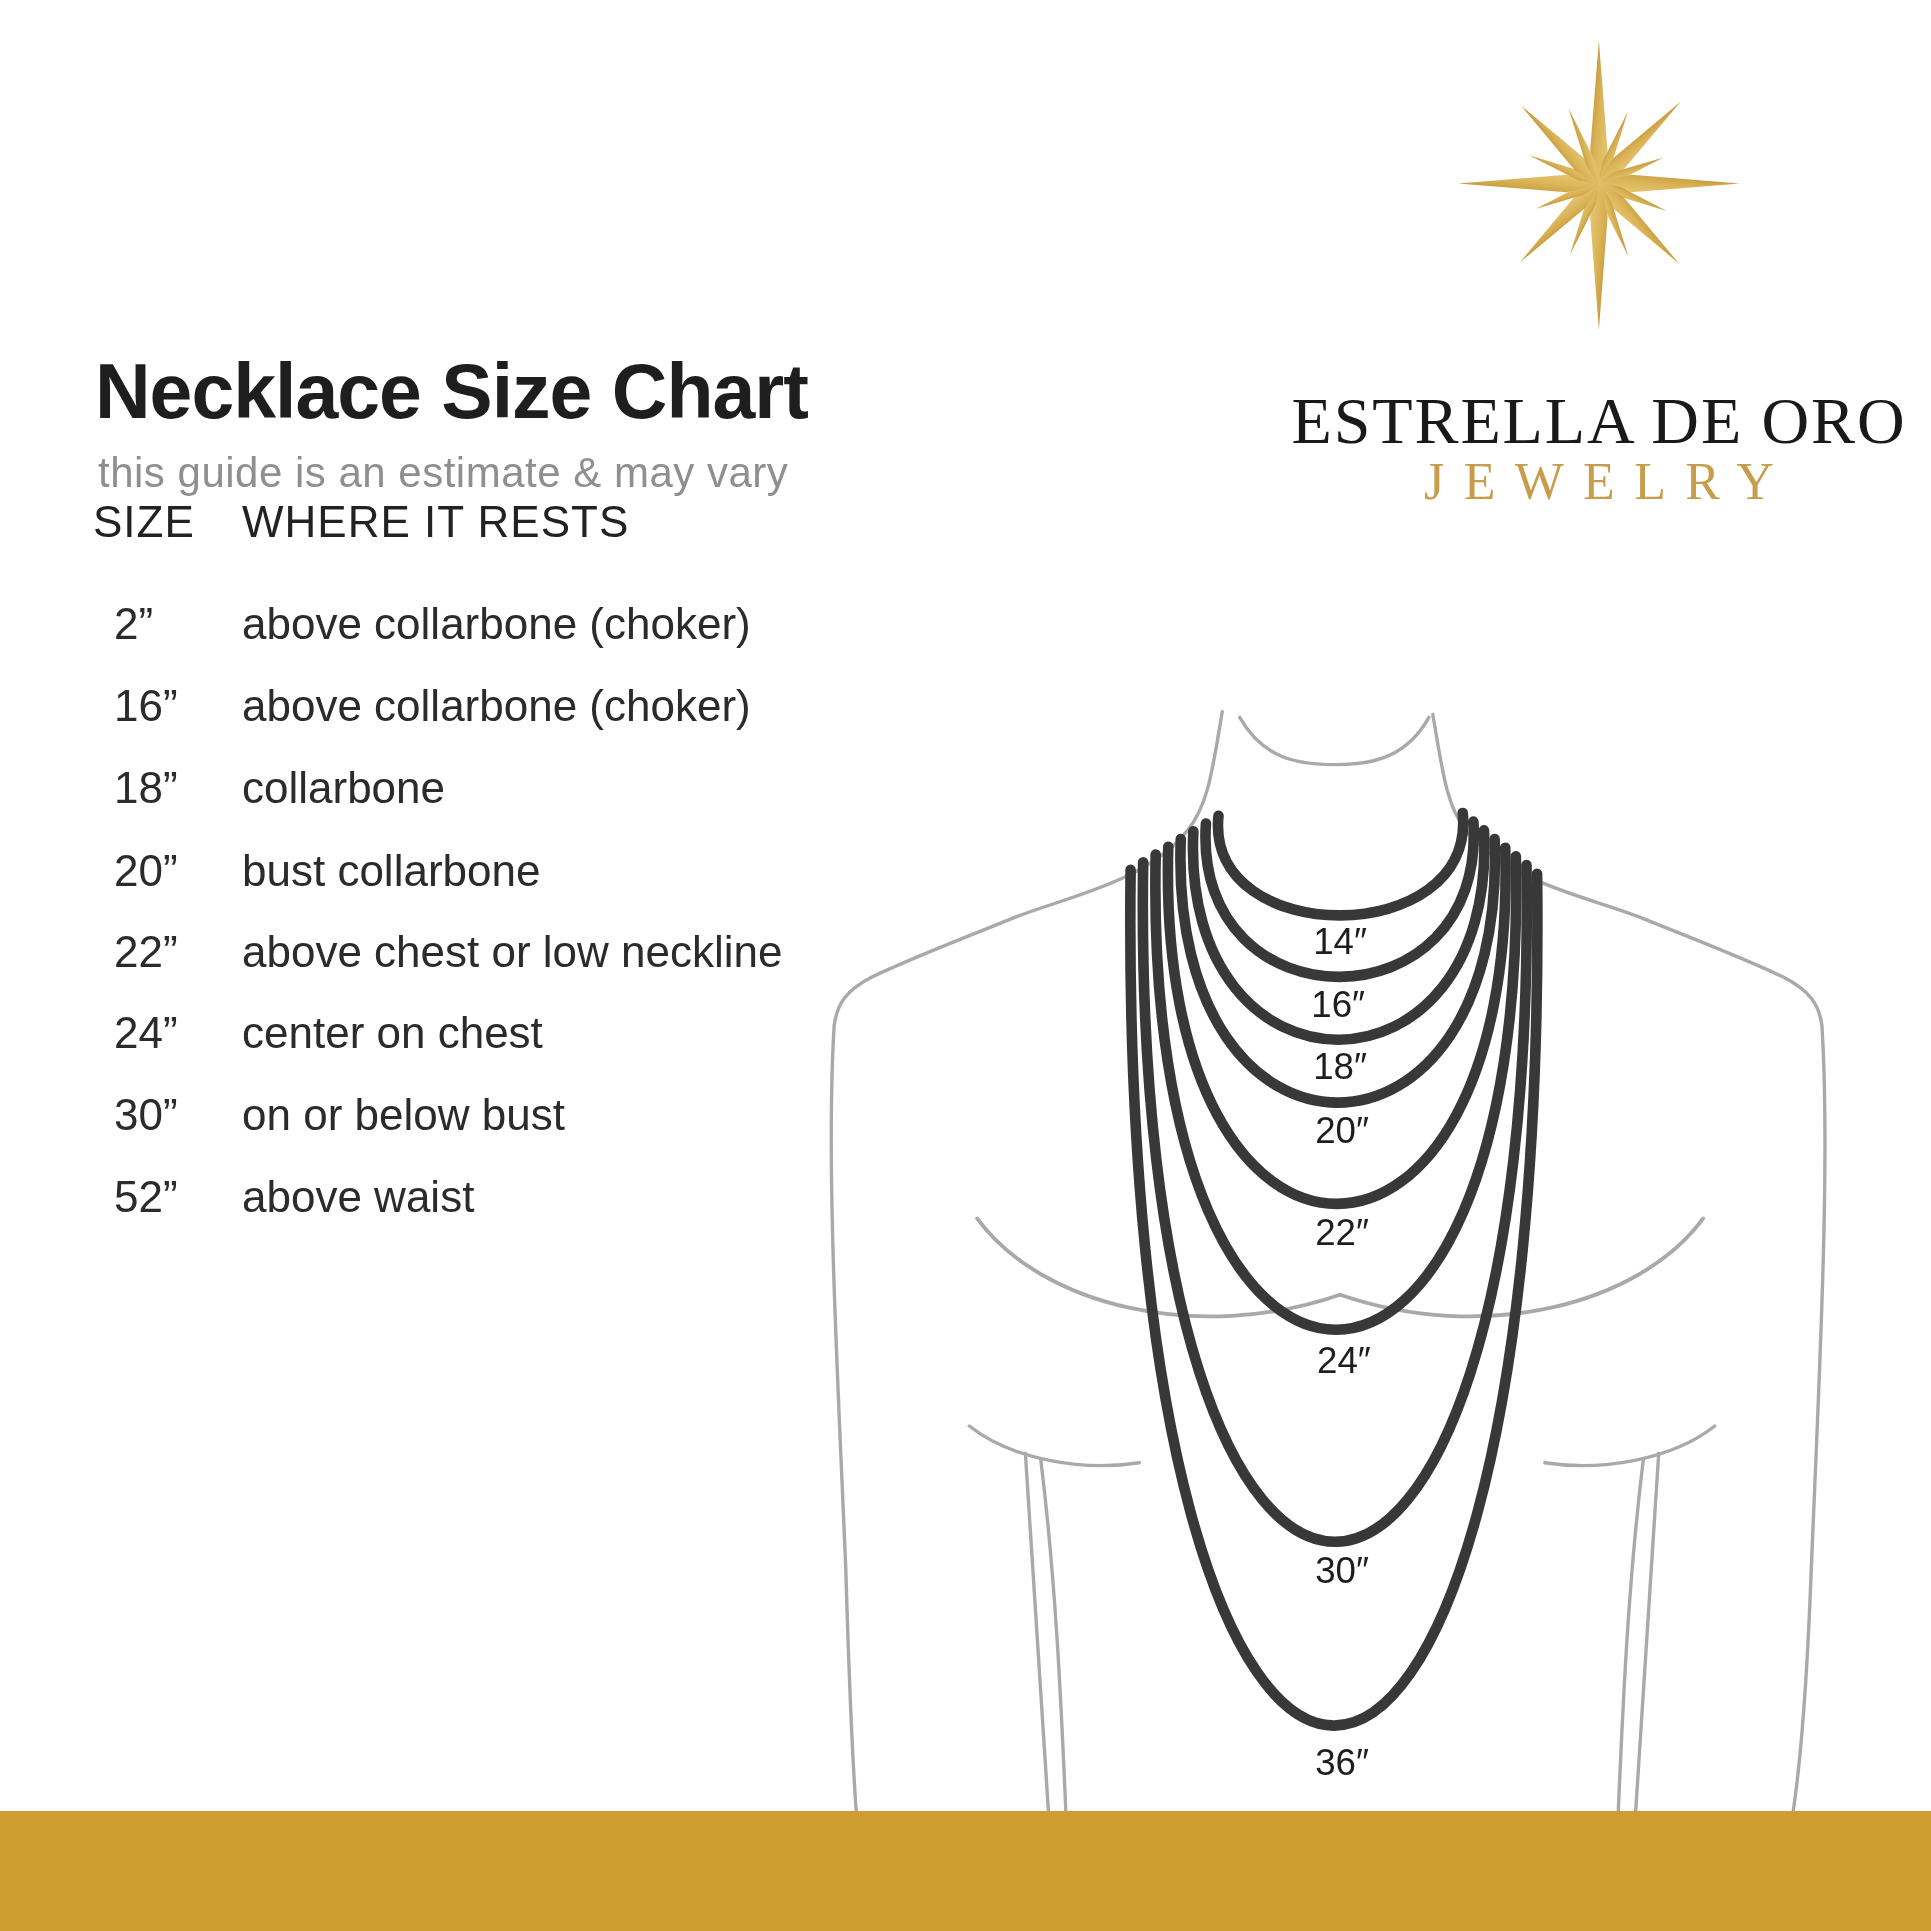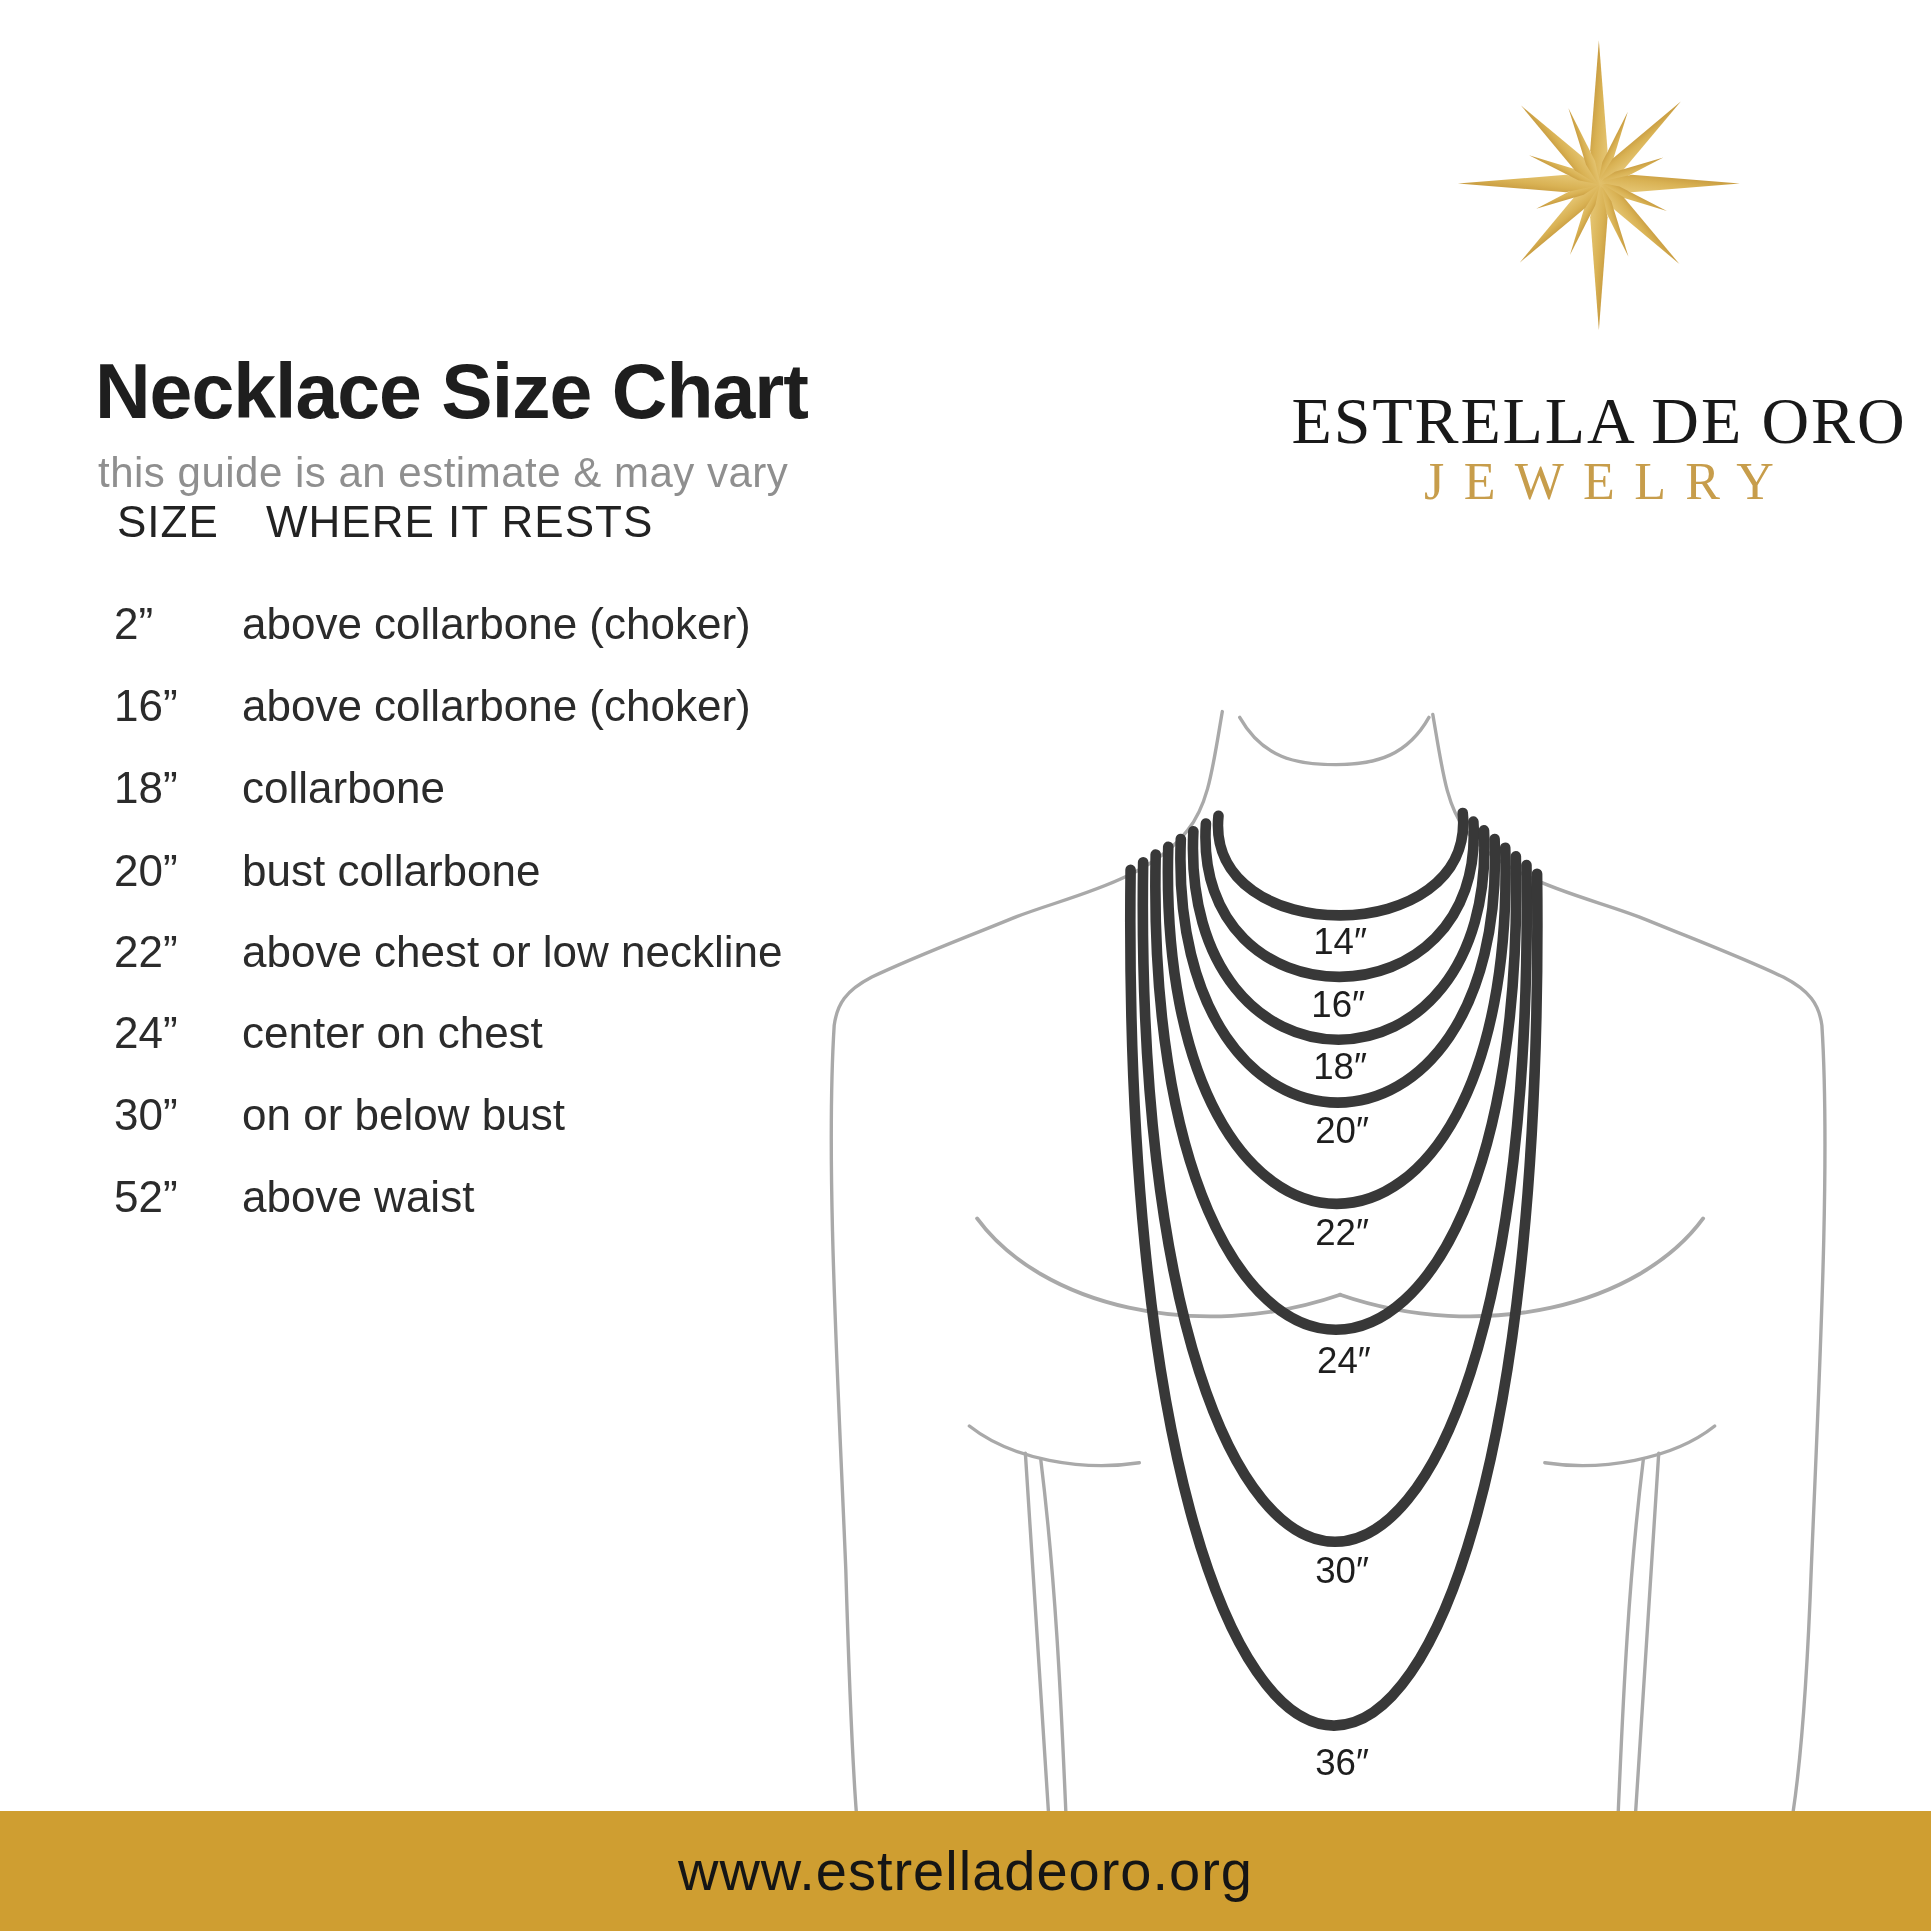--- a/index.html
+++ b/index.html
@@ -4,21 +4,21 @@
 <style>
   html,body{margin:0;padding:0;background:#ffffff;}
   #canvas{position:relative;width:1931px;height:1931px;background:#ffffff;overflow:hidden;
           font-family:"Liberation Sans",sans-serif;}
   .abs{position:absolute;}
   #page-title{left:95px;top:353px;font-size:77px;font-weight:700;letter-spacing:-1px;
               color:#1e1e1e;line-height:1;white-space:nowrap;}
   #page-subtitle{left:98px;top:452px;font-size:42px;font-weight:300;letter-spacing:0.5px;
                  color:#8f8f8f;line-height:1;white-space:nowrap;}
   .tbl-header{top:500px;font-size:44px;font-weight:500;letter-spacing:1px;color:#222;
-              line-height:1;white-space:nowrap;margin-left:24px;}
+              line-height:1;white-space:nowrap;}
   #col-size{left:93px;}
   #col-rest{left:242px;text-align:right;}
   .trow{height:54px;line-height:54px;font-size:44px;color:#2b2b2b;white-space:nowrap;}
   .trow .sz{position:absolute;left:114px;font-weight:400;}
   .trow .rst{position:absolute;left:242px;font-weight:300;}
   #illustration{left:0;top:0;width:1931px;height:1931px;}
   #brand-name{left:1213px;top:388px;width:772px;text-align:center;
               font-family:"Liberation Serif",serif;font-size:66px;font-weight:400;
               letter-spacing:1.9px;color:#191919;line-height:1;white-space:nowrap;}
   #brand-tagline{left:1213px;top:456px;width:772px;text-align:center;text-indent:19.3px;
@@ -139,16 +139,15 @@
   </div>
   <div class="abs trow" style="top:1170px;">
     <span class="sz">52”</span>
     <span class="rst">above waist</span>
   </div>
 
   <div id="brand-name" class="abs">ESTRELLA DE ORO</div>
   <div id="brand-tagline" class="abs">JEWELRY</div>
 
   <div id="footer-bar" class="abs"></div>
-  <div id="footer-url" class="abs">www.estrelladeoro.org</div>
 
 </div>
 
 
 </body></html>

